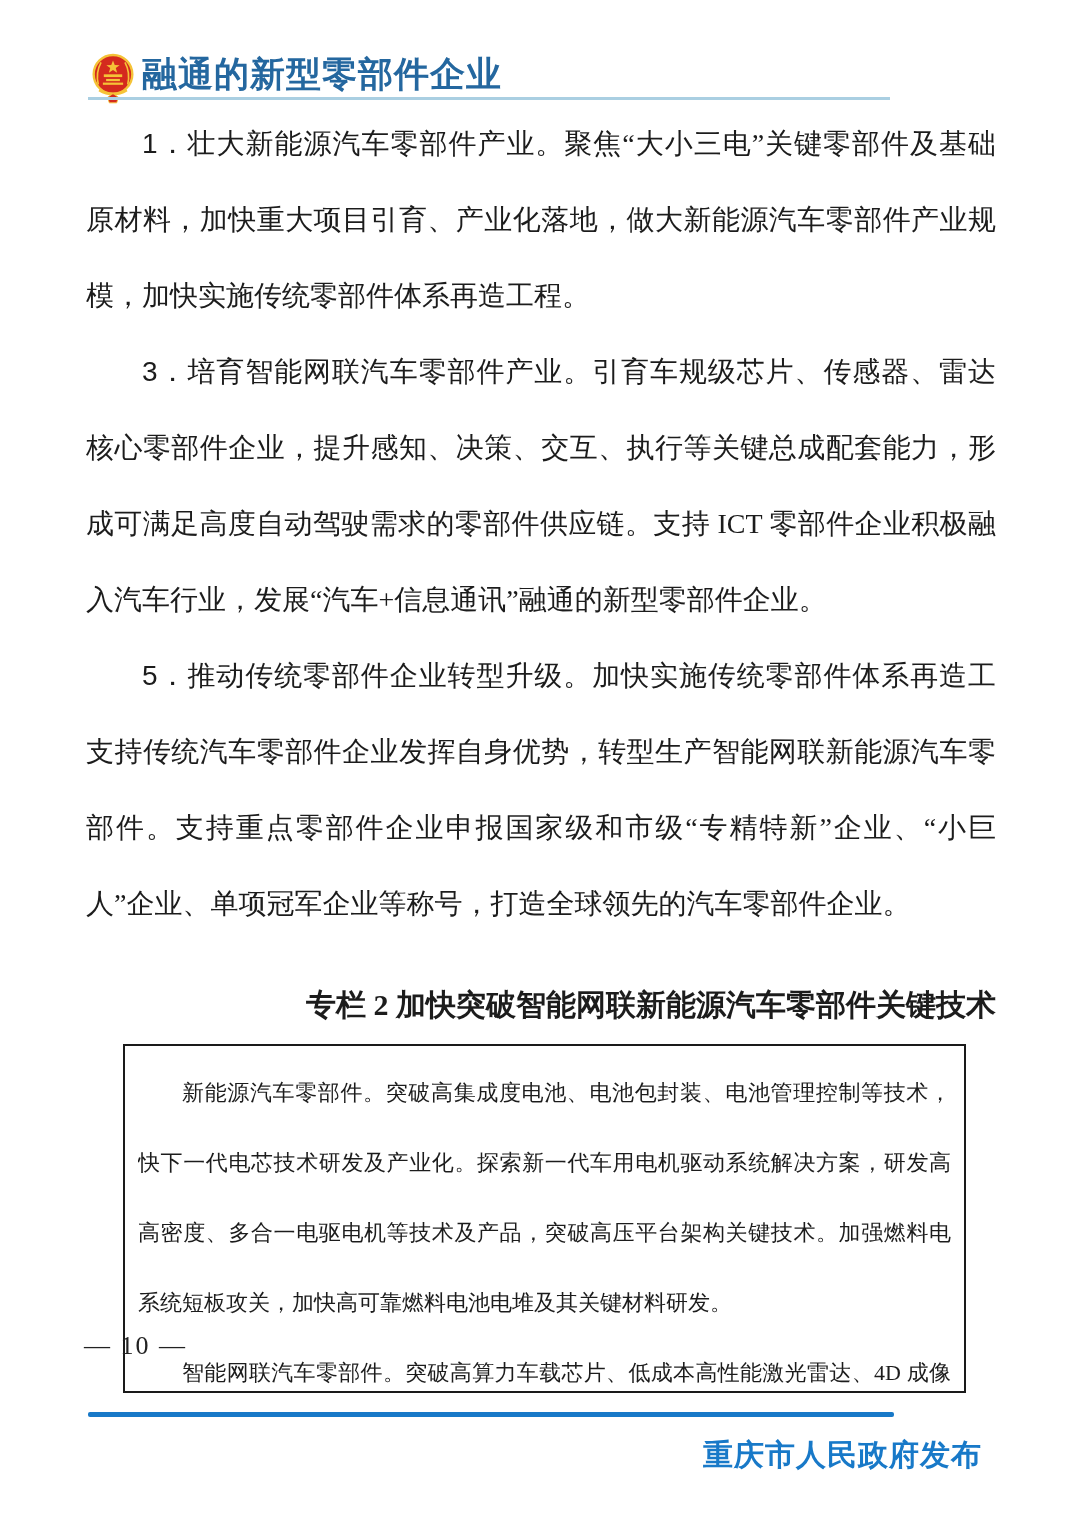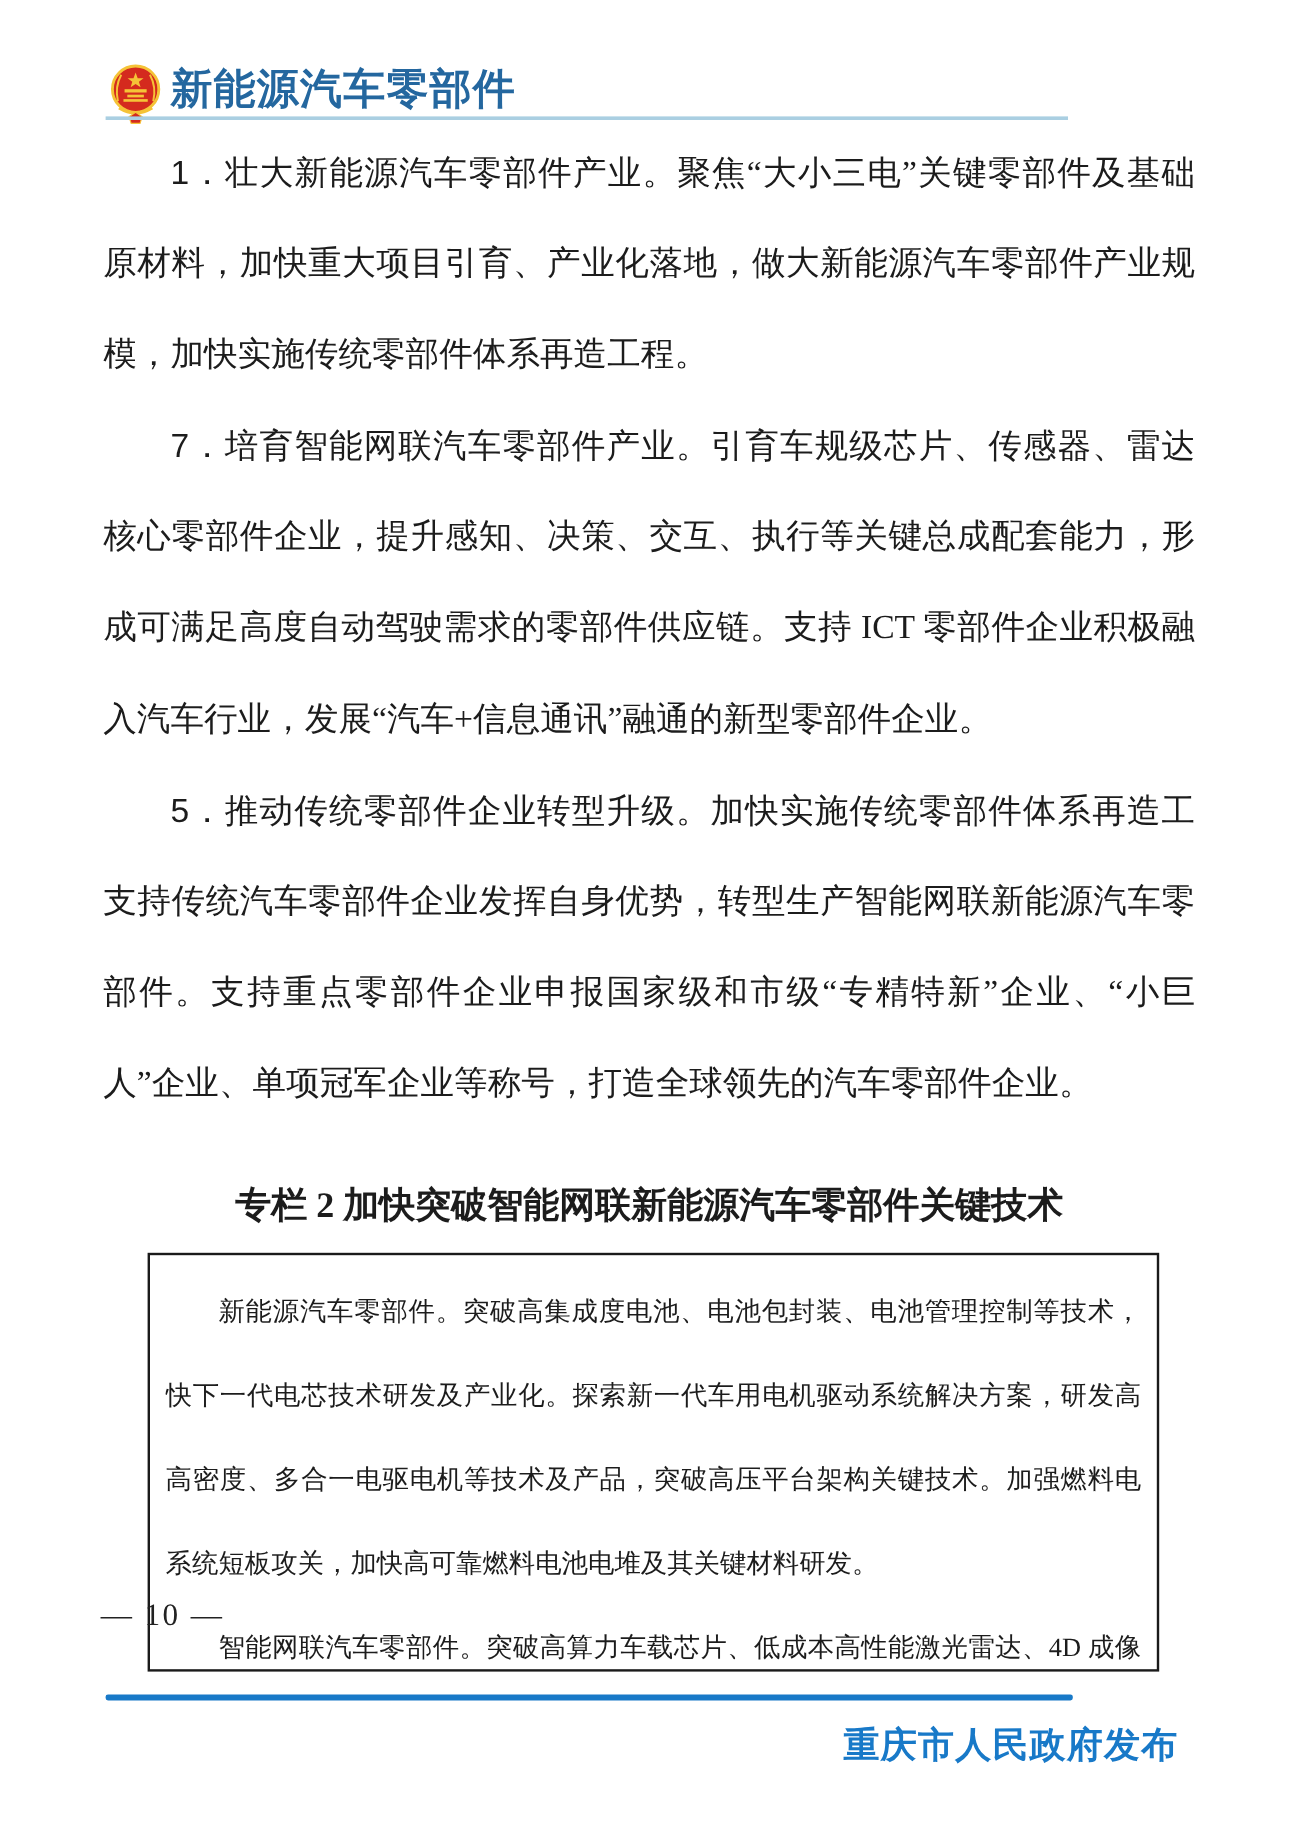--- a/index.html
+++ b/index.html
@@ -41,21 +41,21 @@
   }
   .bline.indent{padding-left:56px;}
   .bline.end{text-align-last:left;}
   .lead{
     font-family:"Liberation Sans","DejaVu Sans",sans-serif;
     font-weight:normal;
   }
   
   .col-heading{
     position:absolute;left:86px;top:970px;width:910px;height:70px;
-    line-height:70px;text-align:center;font-weight:bold;font-size:30px;
+    line-height:70px;text-align:right;font-weight:bold;font-size:30px;
     color:var(--text-color);
     font-family:"Liberation Serif","DejaVu Serif",serif;
     white-space:nowrap;
   }
   .col-box{
     position:absolute;left:123px;top:1044px;width:843px;height:349px;
     border:2px solid var(--box-border);
     box-sizing:border-box;
     padding:12px 13px 0 13px;
     overflow:hidden;
@@ -100,31 +100,31 @@
       <circle cx="25" cy="24" r="21" fill="none" stroke="#f5c337" stroke-width="2.6"></circle>
       <path d="M9,35 Q6,22 12,11" stroke="#f5c337" stroke-width="1.8" fill="none"></path>
       <path d="M41,35 Q44,22 38,11" stroke="#f5c337" stroke-width="1.8" fill="none"></path>
       <polygon points="25,9 26.9,14 32.2,14.1 28,17.2 29.5,22.3 25,19.2 20.5,22.3 22,17.2 17.8,14.1 23.1,14" fill="#f5c337"></polygon>
       <rect x="15" y="24" width="20" height="3" fill="#f5c337"></rect>
       <rect x="17.5" y="29" width="15" height="2.4" fill="#f5c337"></rect>
       <rect x="14" y="33" width="22" height="2.4" fill="#f5c337"></rect>
       <path d="M10,41 Q25,50 40,41" stroke="#f5c337" stroke-width="3" fill="none"></path>
       <path d="M19,49 L25,45 L31,49 L29,55 L21,55 Z" fill="#d42a1e" stroke="#f5c337" stroke-width="1"></path>
     </svg>
-    <div class="hdr-title">新能源汽车零部件</div>
+    <div class="hdr-title">融通的新型零部件企业</div>
     <div class="hdr-line"></div>
   </div>
 
   <div class="doc-body">
 
     <div class="bline indent"><span class="lead">1．壮大新能源汽车零部件产业。</span><span>聚焦“大小三电”关键零部件及基础</span></div>
     <div class="bline"><span>原材料，加快重大项目引育、产业化落地，做大新能源汽车零部件产业规</span></div>
     <div class="bline end"><span>模，加快实施传统零部件体系再造工程。</span></div>
 
-    <div class="bline indent"><span class="lead">7．培育智能网联汽车零部件产业。</span><span>引育车规级芯片、传感器、雷达等</span></div>
+    <div class="bline indent"><span class="lead">3．培育智能网联汽车零部件产业。</span><span>引育车规级芯片、传感器、雷达等</span></div>
     <div class="bline"><span>核心零部件企业，提升感知、决策、交互、执行等关键总成配套能力，形</span></div>
     <div class="bline"><span>成可满足高度自动驾驶需求的零部件供应链。支持 ICT 零部件企业积极融</span></div>
     <div class="bline end"><span>入汽车行业，发展“汽车+信息通讯”融通的新型零部件企业。</span></div>
 
     <div class="bline indent"><span class="lead">5．推动传统零部件企业转型升级。</span><span>加快实施传统零部件体系再造工程，</span></div>
     <div class="bline"><span>支持传统汽车零部件企业发挥自身优势，转型生产智能网联新能源汽车零</span></div>
     <div class="bline"><span>部件。支持重点零部件企业申报国家级和市级“专精特新”企业、“小巨</span></div>
     <div class="bline end"><span>人”企业、单项冠军企业等称号，打造全球领先的汽车零部件企业。</span></div>
   </div>
 

